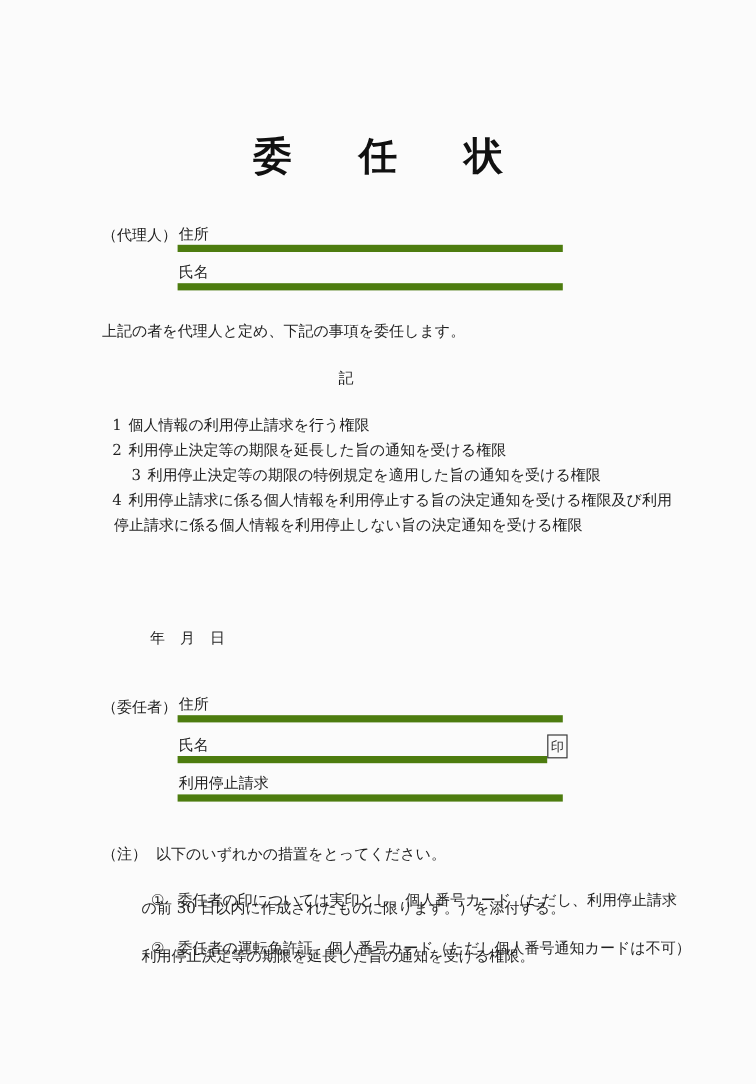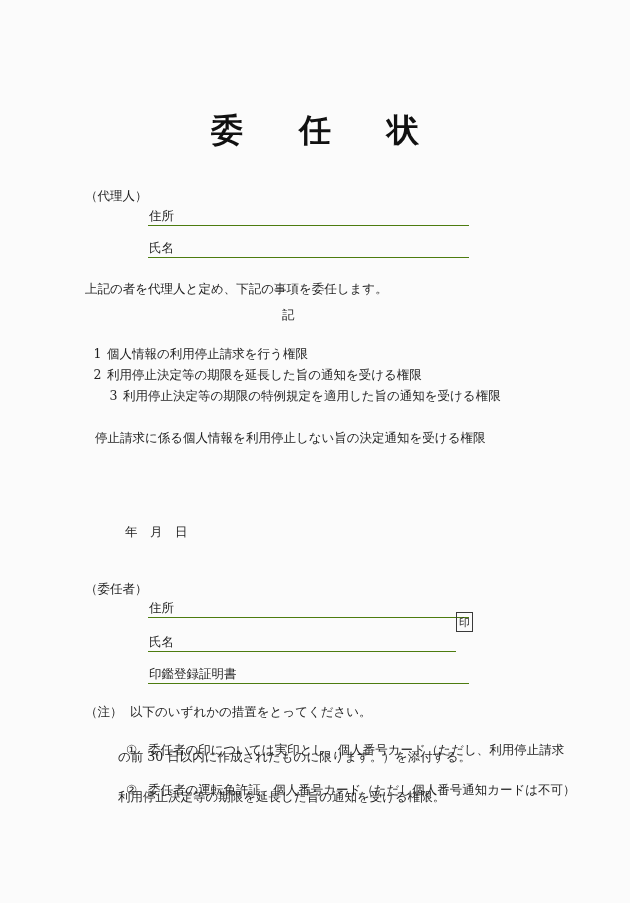--- a/index.html
+++ b/index.html
@@ -35,23 +35,22 @@
     line-height: 40px;
     color: #111;
     letter-spacing: 0;
   }
 
   
   .section-label { position: absolute; left: 85px; }
   .field {
     position: absolute;
     left: 148px;
-    border-bottom: 1px solid #4d7c0f;
+    border-bottom: 6px solid #4d7c0f;
     height: 16px;
-    margin-top: 21px;
   }
   .field .field-label { position: absolute; left: 1px; top: 1px; }
 
   
   .seal-box {
     position: absolute;
     left: 456px;
     top: 612px;
     width: 15px;
     height: 18px;
@@ -83,49 +82,52 @@
   </div>
 
   <span class="section-label abs" style="top:190px;">（代理人）</span>
   <div class="field" style="top:188px; width:321px;">
     <span class="field-label">住所</span>
   </div>
   <div class="field" style="top:220px; width:321px;">
     <span class="field-label">氏名</span>
   </div>
 
-  <div class="abs" style="left:85px; top:270px;margin-top:13px;">上記の者を代理人と定め、下記の事項を委任します。</div>
+  <div class="abs" style="left:85px; top:270px;">上記の者を代理人と定め、下記の事項を委任します。</div>
 
   <div class="abs" style="left:282px; top:309px;">記</div>
 
   <div class="list-line" style="top:348px;">
     <span class="num">1</span><span>個人情報の利用停止請求を行う権限</span>
   </div>
   <div class="list-line" style="top:369px;">
     <span class="num">2</span><span>利用停止決定等の期限を延長した旨の通知を受ける権限</span>
   </div>
   <div class="list-line" style="top:390px;margin-left:16px;">
     <span class="num">3</span><span>利用停止決定等の期限の特例規定を適用した旨の通知を受ける権限</span>
+  </div>
+  <div class="list-line" style="top:411px;">
+    <span class="num">4</span><span>利用停止請求に係る個人情報を利用停止する旨の決定通知を受ける権限及び利用</span>
   </div>
   <div class="list-cont" style="top:432px;">停止請求に係る個人情報を利用停止しない旨の決定通知を受ける権限</div>
 
   <div class="abs" style="left:125px; top:526px;">年　月　日</div>
 
   <span class="section-label abs" style="top:583px;">（委任者）</span>
   <div class="field" style="top:580px; width:321px;">
     <span class="field-label">住所</span>
   </div>
   <div class="field" style="top:614px; width:308px;">
     <span class="field-label">氏名</span>
   </div>
   <div class="seal-box">
     <span>印</span>
   </div>
   <div class="field" style="top:646px; width:321px;">
-    <span class="field-label">印鑑登録証明書</span>
+    <span class="field-label">利用停止請求</span>
   </div>
 
   <span class="abs" style="left:85px; top:706px;">（注）</span>
   <span class="abs" style="left:130px; top:706px;">以下のいずれかの措置をとってください。</span>
 
   <div class="abs" style="left:110px; top:731px;">
     <span class="note-num">①</span><span>委任者の印については実印とし、個人番号カード（ただし、利用停止請求</span>
   </div>
   <div class="abs" style="left:118px; top:751px;">の前 30 日以内に作成されたものに限ります。）を添付する。</div>
 

